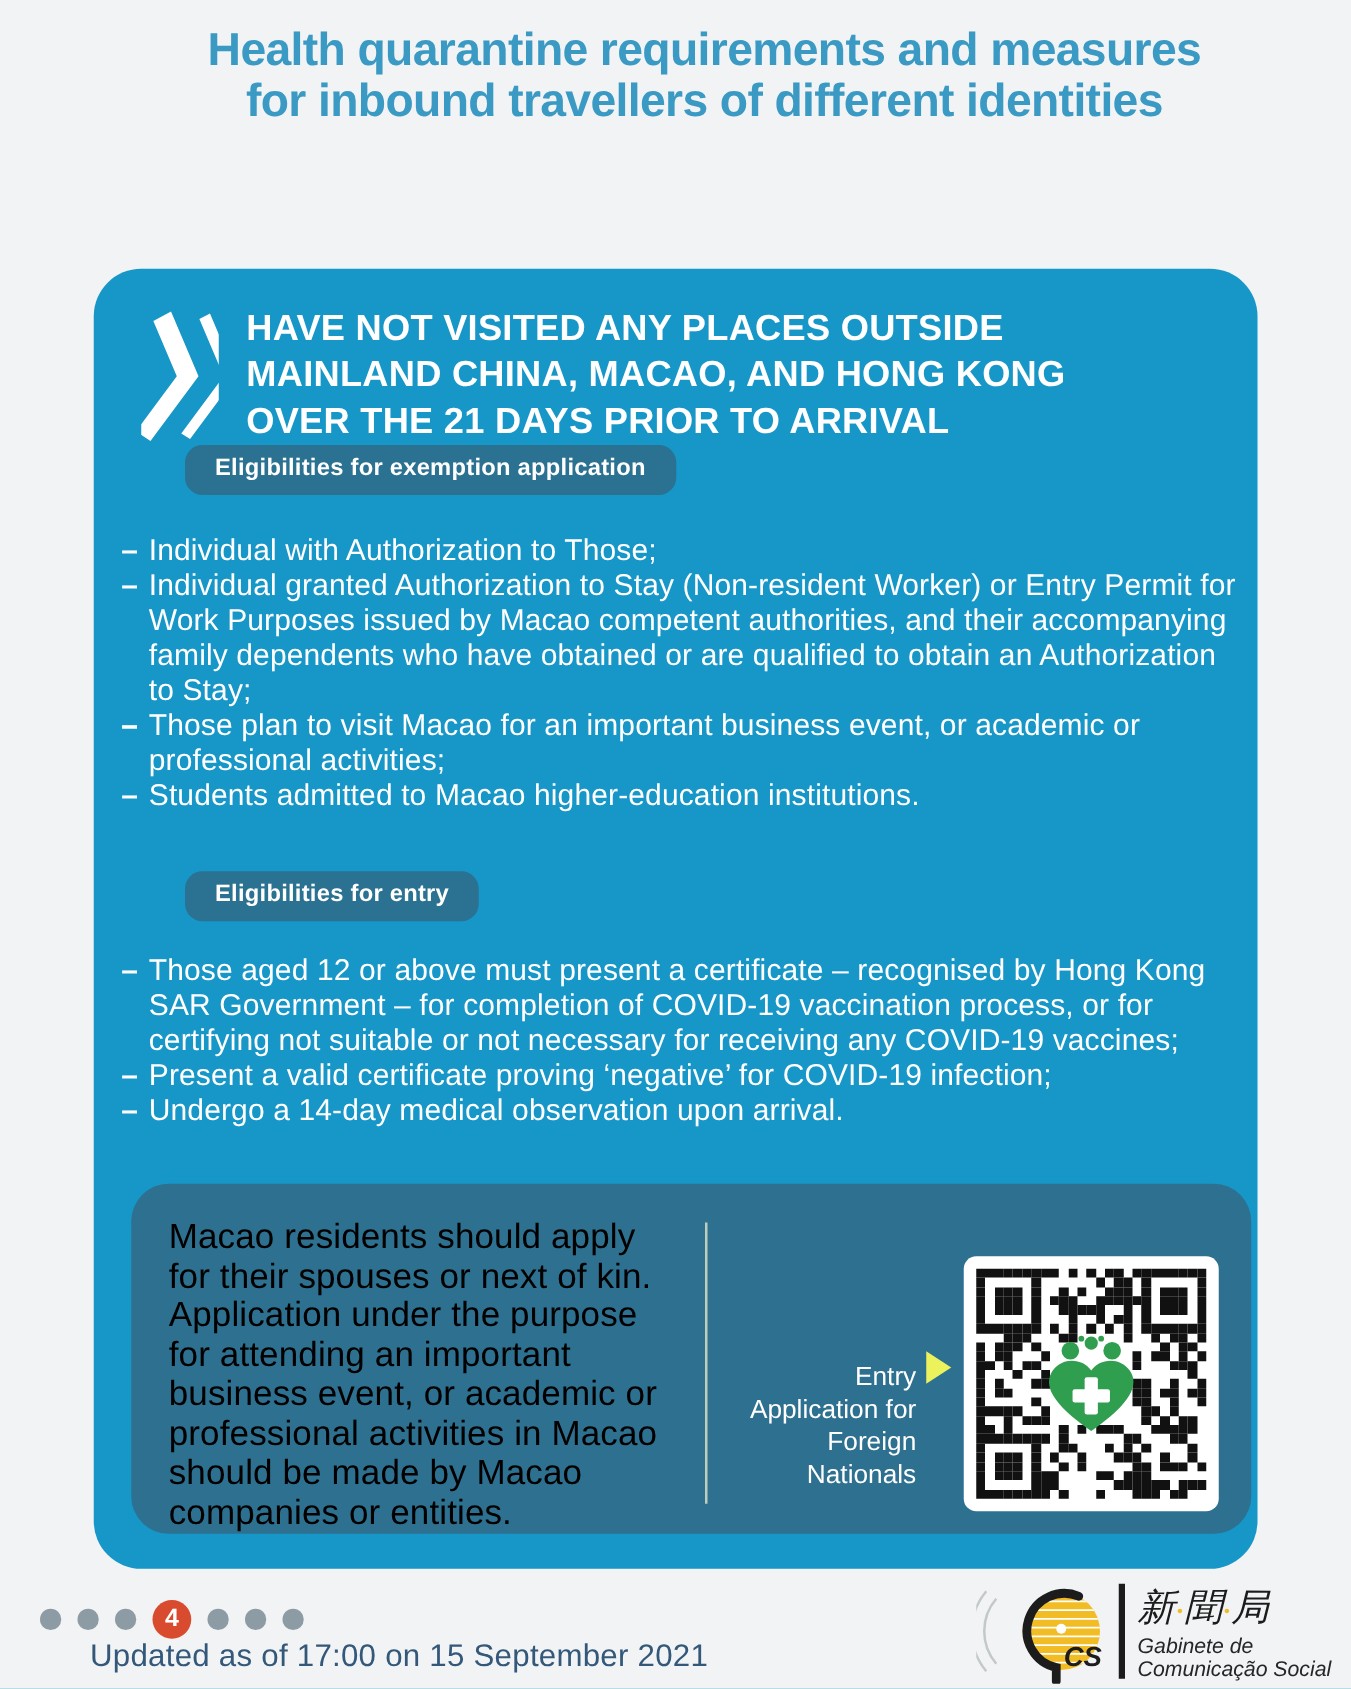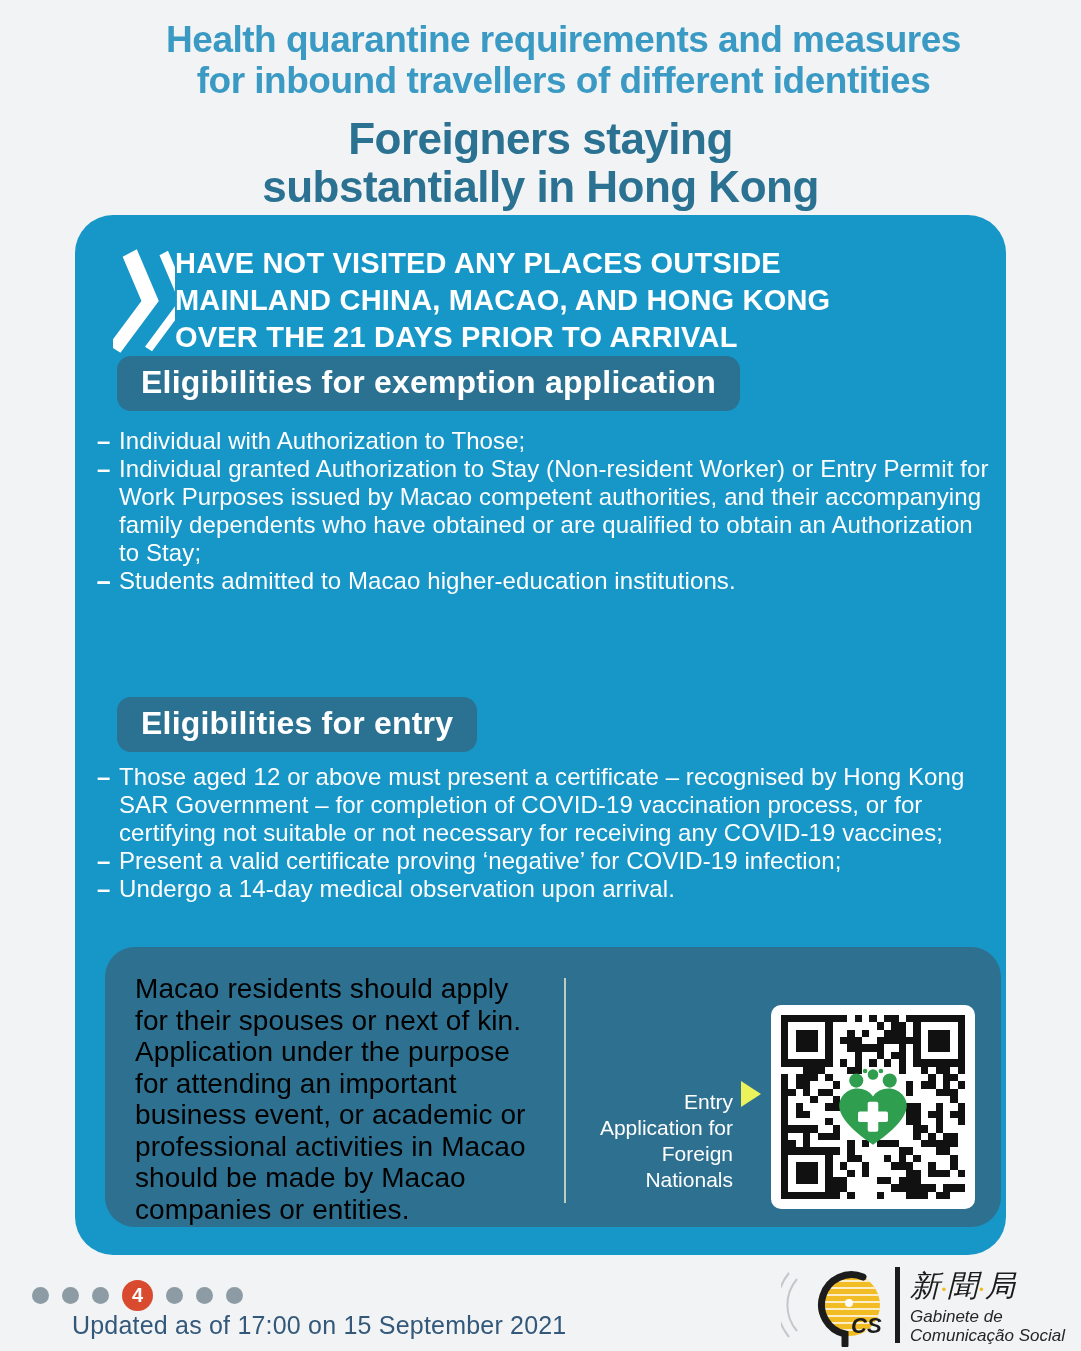--- a/index.html
+++ b/index.html
@@ -22,29 +22,29 @@
     margin-top:14px; text-align:center;
     color:#2b7292; font-weight:bold; font-size:44px; line-height:1.08;
     letter-spacing:-0.5px;
   }
 
   
   .card {
     position:absolute; left:75px; top:215px; width:931px; height:1040px;
     background:#1796c8; border-radius:38px;
   }
-  .card-header { position:absolute; left:38px; top:30px; display:flex; }
+  .card-header { position:absolute; left:38px; top:30px; display:flex; gap:22px; }
   .chevrons { flex:0 0 62px; }
   .card-header-text {
     width:730px; color:#ffffff; font-weight:bold; font-size:29px;
     line-height:1.28; letter-spacing:0.2px;
   }
   .badge {
-    position:absolute; left:42px;
-    background:#2b7191; color:#ffffff; font-weight:bold; font-size:32px;
+    position:absolute; left:73px;
+    background:#2b7191; color:#ffffff; font-weight:bold; font-size:19px;
     padding:8px 24px 10px 24px; border-radius:14px; display:inline-block;
     letter-spacing:0.2px;
   }
   .badge1 { top:141px; }
   .badge2 { top:482px; }
   ul.blist { position:absolute; left:22px; width:892px; list-style:none; }
   .blist1 { top:212px; }
   .blist2 { top:548px; }
   ul.blist li {
     position:relative; padding-left:22px;
@@ -108,45 +108,41 @@
   .gcs-text .pt { color:#262626; font-size:17px; font-style:italic; line-height:19px; }
 </style>
 </head>
 <body>
 
 <div class="poster">
 
   <div class="title">
     <div>Health quarantine requirements and measures</div>
     <div>for inbound travellers of different identities</div>
-  </div>
-  <div class="subtitle">
-    <div>Foreigners staying</div>
-    <div>substantially in Hong Kong</div>
   </div>
 
   <div class="card">
 
     <div class="card-header">
       <svg class="chevrons" width="62" height="112" viewBox="0 0 62 112">
         <g transform="skewX(-9)" fill="none" stroke="#ffffff">
           <polyline points="18,8 46,56 18,104" stroke-width="15"></polyline>
           <polyline points="52,8 80,56 52,104" stroke-width="9"></polyline>
         </g>
       </svg>
       <div class="card-header-text">HAVE NOT VISITED ANY PLACES OUTSIDE MAINLAND CHINA, MACAO, AND HONG KONG OVER THE 21 DAYS PRIOR TO ARRIVAL</div>
     </div>
 
     <div class="badge badge1">Eligibilities for exemption application</div>
 
     <ul class="blist blist1">
       <li><span class="dash">–</span><span>Individual with Authorization to Those;</span></li>
       <li><span class="dash">–</span><span>Individual granted Authorization to Stay (Non-resident Worker) or Entry Permit for Work Purposes issued by Macao competent authorities, and their accompanying family dependents who have obtained or are qualified to obtain an Authorization to Stay;</span></li>
       <li><span class="dash">–</span></li>
-      <li><span class="dash">–</span></li>
+      <li><span class="dash">–</span><span>Those plan to visit Macao for an important business event, or academic or professional activities;</span></li>
       <li><span class="dash">–</span><span>Students admitted to Macao higher-education institutions.</span></li>
     </ul>
 
     <div class="badge badge2">Eligibilities for entry</div>
 
     <ul class="blist blist2">
       <li><span class="dash">–</span><span>Those aged 12 or above must present a certificate – recognised by Hong Kong SAR Government – for completion of COVID-19 vaccination process, or for certifying not suitable or not necessary for receiving any COVID-19 vaccines;</span></li>
       <li><span class="dash">–</span><span>Present a valid certificate proving ‘negative’ for COVID-19 infection;</span></li>
       <li><span class="dash">–</span><span>Undergo a 14-day medical observation upon arrival.</span></li>
     </ul>

